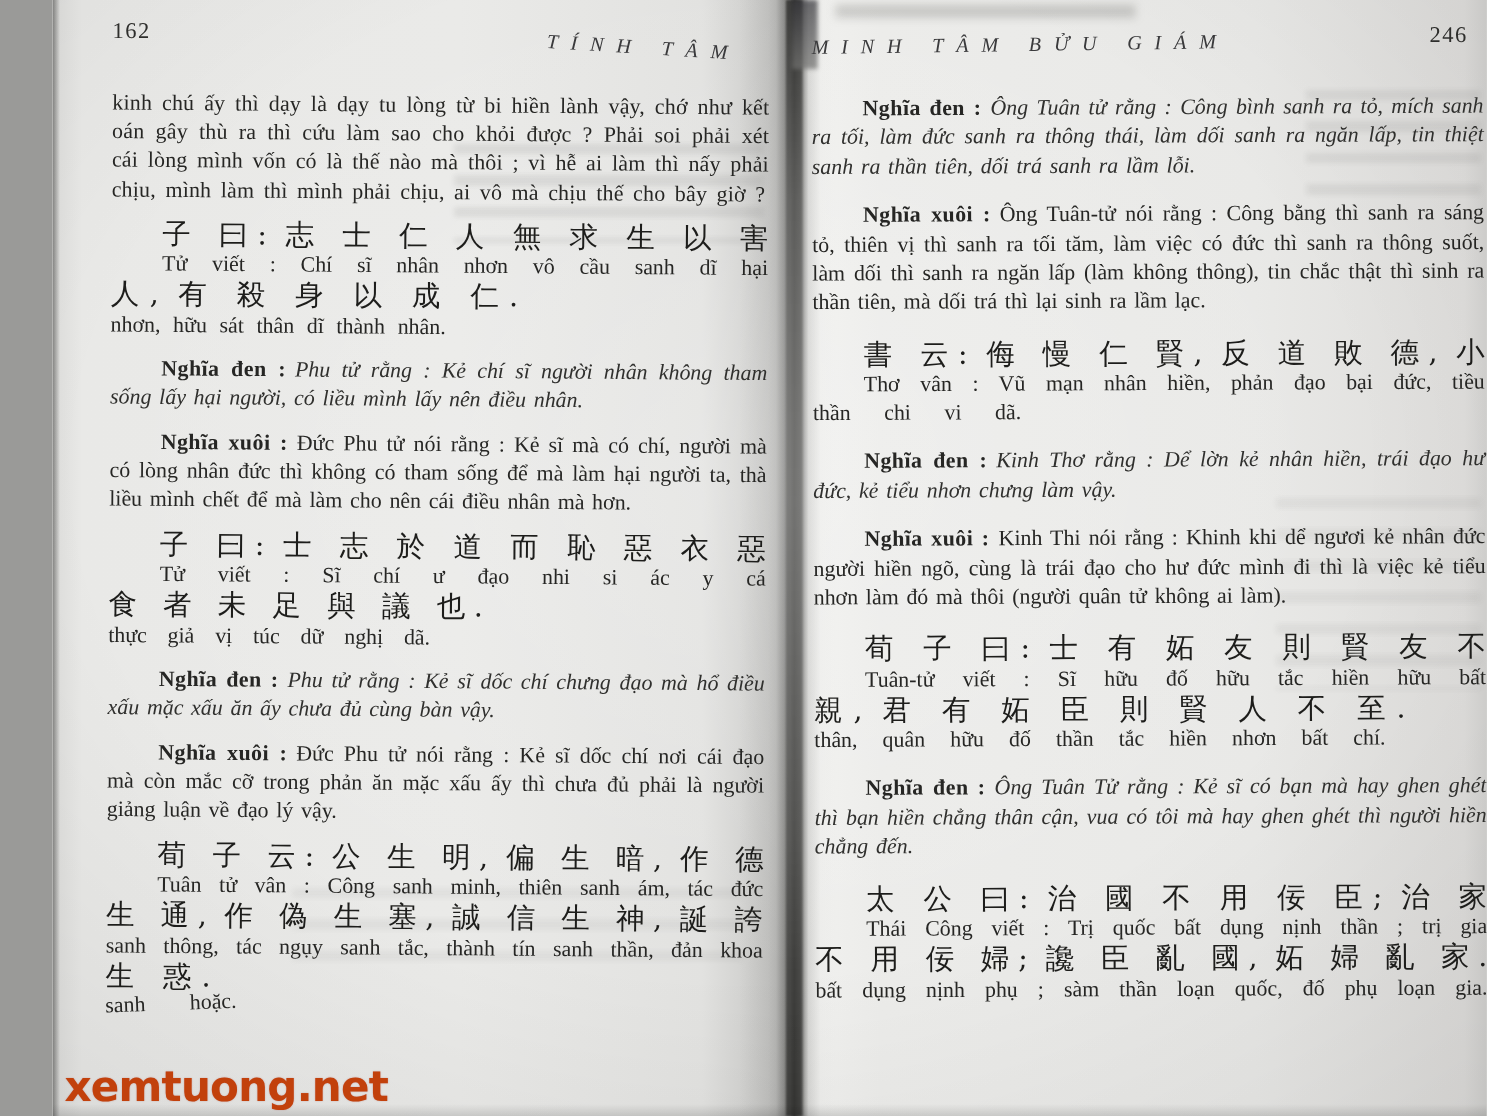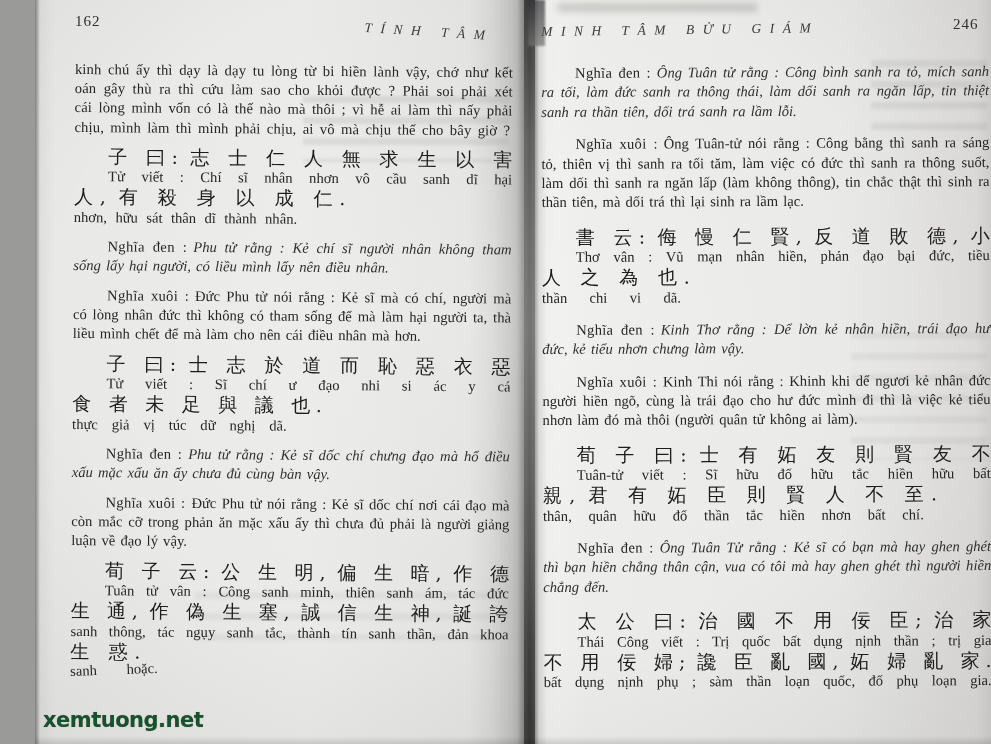--- a/index.html
+++ b/index.html
@@ -78,39 +78,39 @@
     transform:rotate(0.45deg); transform-origin:0 0; }
   .col-right { position:absolute; left:506px; top:62px; width:448px;
     transform:rotate(-0.25deg); transform-origin:0 0; }
 
   .para { font-size:14.6px; line-height:19.2px; text-align:justify; word-spacing:2.5px; letter-spacing:.15px; }
 
   .nd, .nx { margin-top:10px; text-indent:34px; font-size:14.6px; line-height:19.4px;
     text-align:justify; word-spacing:1.5px; }
   .col-right .nd, .col-right .nx { margin-top:13px; }
   .col-right > :first-child { margin-top:2px; }
-  .lbl { font-weight:400; margin-right:6px; letter-spacing:.3px; font-style:normal; }
+  .lbl { font-weight:700; margin-right:6px; letter-spacing:.3px; font-style:normal; }
   .nd .txt { font-style:italic; color:#30302e; }
 
   .hv { margin-top:9px; }
   .col-right .hv { margin-top:14px; }
   .zh { font-size:19px; line-height:21.5px; color:#1d1d1b; width:100%;
     font-family:"DejaVu Serif",serif;
     text-align:justify; text-align-last:justify; }
   .vi { font-size:14.6px; line-height:19px; width:100%;
     text-align:justify; text-align-last:justify; }
   .ind { padding-left:34px; }
   .w16{width:16%} .w20{width:20%} .w31{width:31%} .w33{width:33%}
   .w49{width:49%} .w51{width:51%} .w57{width:57%} .w62{width:62%}
   .w85{width:85%} .w88{width:88%}
   .tilt { transform:rotate(-2.5deg); transform-origin:0 50%; }
 
   .watermark { position:absolute; left:8px; top:708px;
     font-family:"DejaVu Sans","Liberation Sans",sans-serif; font-weight:700;
-    font-size:21px; letter-spacing:-0.5px; color:#14532d;
+    font-size:28px; letter-spacing:-0.5px; color:#c2410c;
     text-shadow:0 0 1px rgba(150,20,20,.35);text-align:center; }
 </style>
 </head>
 <body>
 
 <div class="scan">
 
   <div class="bg-left"></div>
   <div class="bg-right"></div>
   <div class="gutter"></div>
@@ -167,21 +167,20 @@
   </div>
 
   <div class="col-right">
     <p class="nd"><span class="lbl">Nghĩa đen :</span><span class="txt">Ông Tuân tử rằng : Công bình sanh ra tỏ, mích sanh ra tối, làm đức sanh ra thông thái, làm dối sanh ra ngăn lấp, tin thiệt sanh ra thần tiên, dối trá sanh ra lầm lỗi.</span></p>
 
     <p class="nx"><span class="lbl">Nghĩa xuôi :</span><span class="txt">Ông Tuân-tử nói rằng : Công bằng thì sanh ra sáng tỏ, thiên vị thì sanh ra tối tăm, làm việc có đức thì sanh ra thông suốt, làm dối thì sanh ra ngăn lấp (làm không thông), tin chắc thật thì sinh ra thần tiên, mà dối trá thì lại sinh ra lầm lạc.</span></p>
 
     <div class="hv">
       <div class="zh ind">書 云: 侮 慢 仁 賢, 反 道 敗 德, 小</div>
       <div class="vi ind">Thơ vân : Vũ mạn nhân hiền, phản đạo bại đức, tiều</div>
-      <div class="zh w33">人 之 為 也.</div>
       <div class="vi w31">thần chi vi dã.</div>
     </div>
 
     <p class="nd"><span class="lbl">Nghĩa đen :</span><span class="txt">Kinh Thơ rằng : Dể lờn kẻ nhân hiền, trái đạo hư đức, kẻ tiểu nhơn chưng làm vậy.</span></p>
 
     <p class="nx"><span class="lbl">Nghĩa xuôi :</span><span class="txt">Kinh Thi nói rằng : Khinh khi dể ngươi kẻ nhân đức người hiền ngõ, cùng là trái đạo cho hư đức mình đi thì là việc kẻ tiểu nhơn làm đó mà thôi (người quân tử không ai làm).</span></p>
 
     <div class="hv">
       <div class="zh ind">荀 子 曰: 士 有 妬 友 則 賢 友 不</div>
       <div class="vi ind">Tuân-tử viết : Sĩ hữu đố hữu tắc hiền hữu bất</div>

